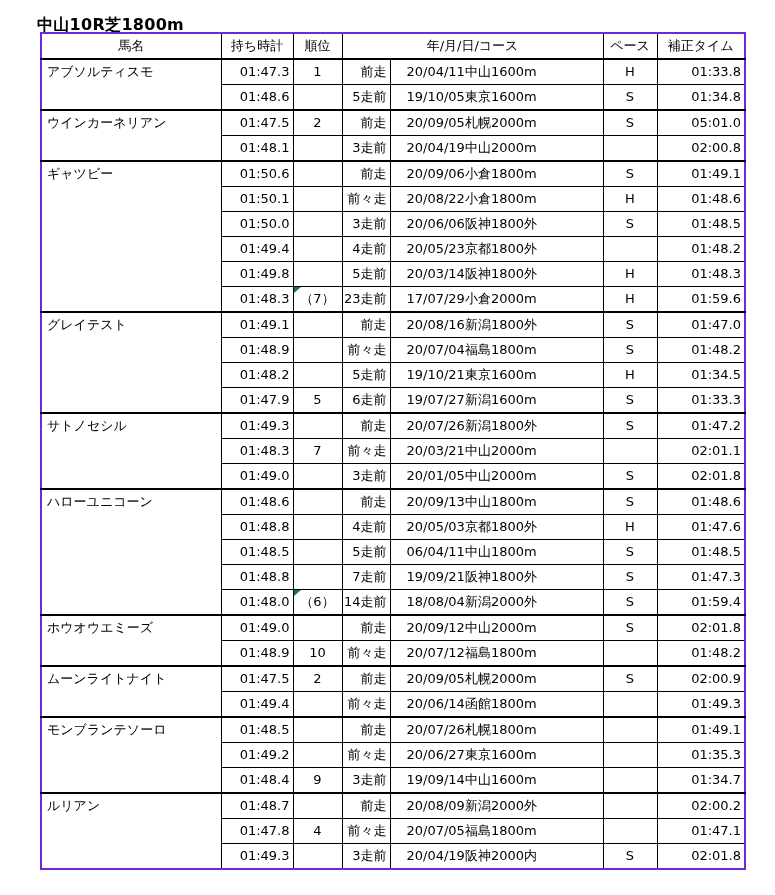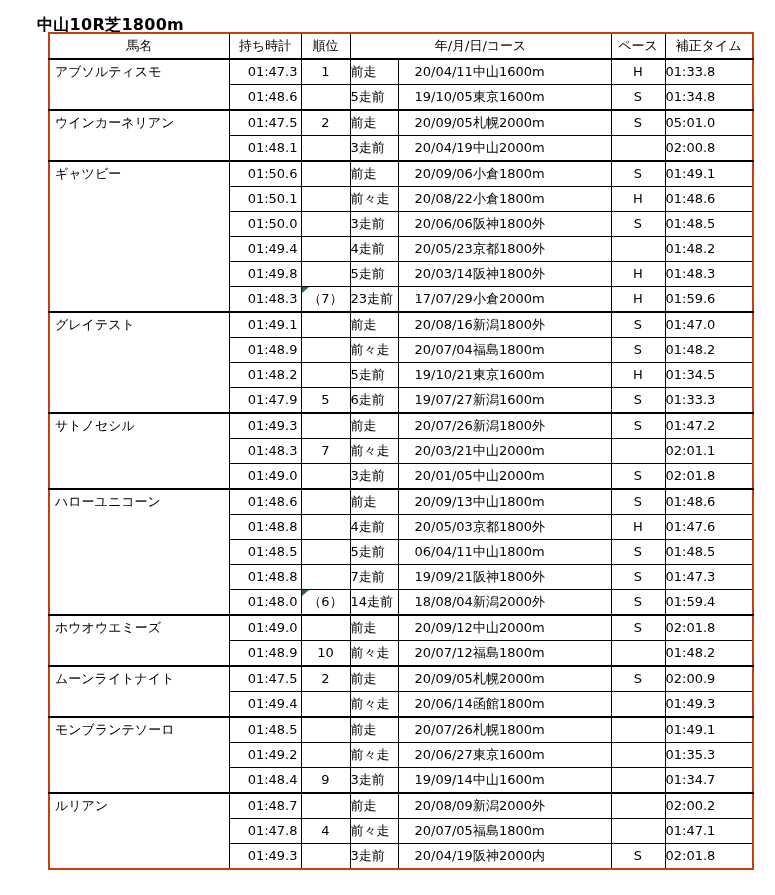--- a/index.html
+++ b/index.html
@@ -7,42 +7,42 @@
   body {
     width:775px; height:895px; position:relative;
     font-family:"DejaVu Sans","Liberation Sans",sans-serif;
     color:#000;
   }
   .title {
     position:absolute; left:37px; top:15px;
     font-size:16px; font-weight:bold; letter-spacing:0.3px;
   }
   table.race {
-    position:absolute; left:48px; top:32px;
+    position:absolute; left:40px; top:32px;
     border-collapse:collapse; table-layout:fixed; width:704px;
-    border:2px solid #c2410c;
+    border:2px solid #6d28d9;
   }
   .race th, .race td {
     border:1px solid #000;
     font-size:13px; line-height:24px;
     height:25px; overflow:hidden; white-space:nowrap;
     font-weight:normal; vertical-align:middle;
     background:#fff;
   }
   .race thead th {
     text-align:center; height:24px;
     border-bottom:2px solid #000;
   }
   td.c-name  { text-align:left;  padding-left:5px; vertical-align:top; }
   td.c-time  { text-align:right; padding-right:3px; }
   td.c-rank  { text-align:center; position:relative; }
-  td.c-which { padding-right:3px; }
+  td.c-which { text-align:right; padding-right:3px; }
   td.c-course{ text-align:left;  padding-left:16px; }
   td.c-pace  { text-align:center; }
-  td.c-adj   { padding-right:3px;margin-top:9px; }
+  td.c-adj   { text-align:right; padding-right:3px;margin-top:9px; }
   tr.group-start td { border-top:2px solid #000; }
   .err-marker {
     position:absolute; top:0; left:0; width:0; height:0;
     border-top:6px solid #217346; border-right:7px solid transparent;
   }
 </style>
 </head>
 <body>
 
 <div class="title">中山10R芝1800m</div>

